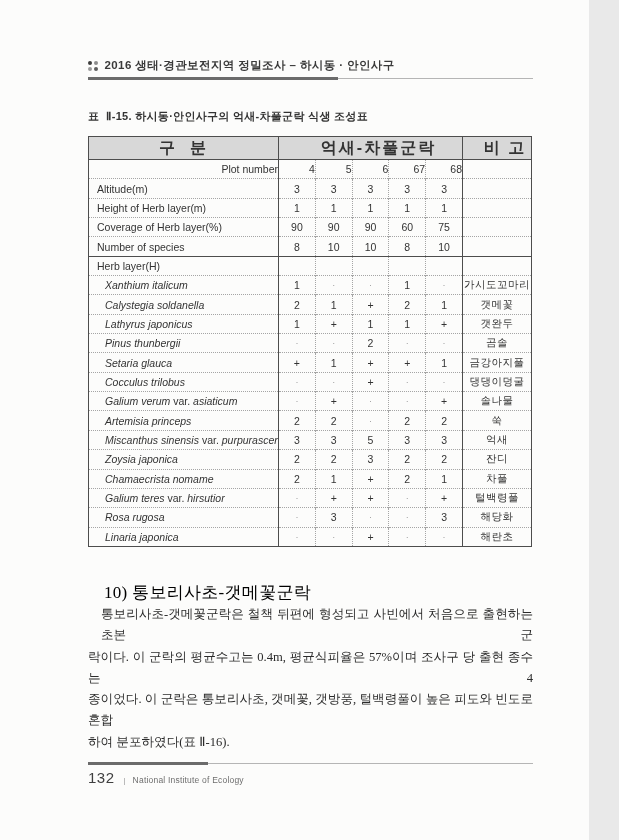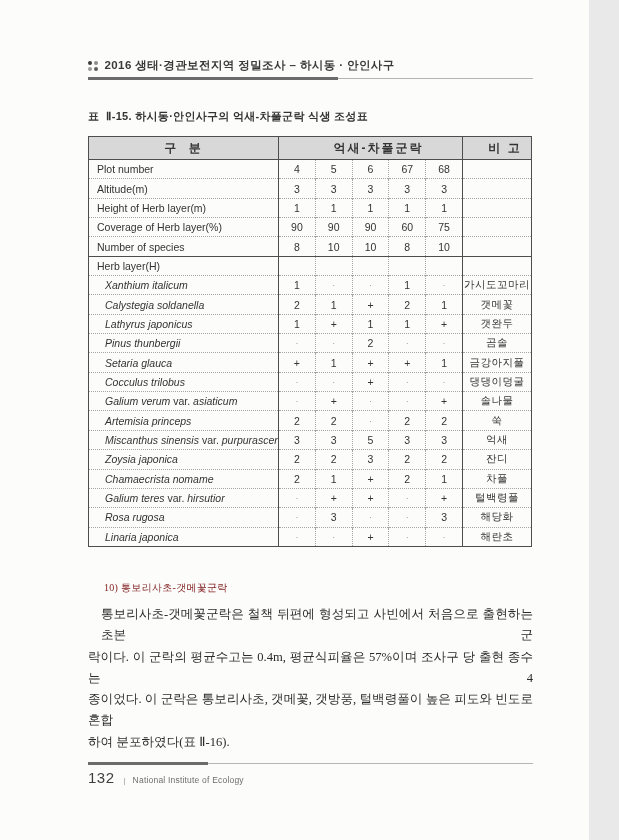--- a/index.html
+++ b/index.html
@@ -70,35 +70,35 @@
     width: 443px;
     border-collapse: collapse;
     table-layout: fixed;
     font-size: 10.5px;
     color: #333;
   }
   table.veg-table { border: 1.5px solid #4d4d4d; }
   .veg-table th {
     background: #d8d8d8;
     height: 23px;
-    font-size: 12px;
+    font-size: 16px;
     font-weight: 700;
     letter-spacing: 2px;
     border-bottom: 1.5px solid #4d4d4d;
     white-space: pre;
   }
   .veg-table th.col-community,
   .veg-table th.col-remark { border-left: 1.5px solid #4d4d4d; padding-left: 16px; }
   .veg-table tbody tr { height: 19.35px; }
   .veg-table td {
     border-top: 1px dotted #a5a5a5;
     overflow: hidden;
     white-space: nowrap;
   }
-  .veg-table tbody tr:first-child td { border-top: none; }
+  .veg-table tbody tr:first-child td { border-top: none; text-align: right; }
   .veg-table tbody tr.section-row td { border-top: 1.3px solid #4d4d4d; }
   .veg-table td.cell-label { padding-left: 8px; text-align: left; }
   .veg-table td.cell-value {
     text-align: center;
     border-left: 1px dotted #a5a5a5;
   }
   .veg-table td.cell-value.first { border-left: 1.3px solid #4d4d4d; }
   .veg-table td.cell-remark {
     text-align: center;
     border-left: 1.3px solid #4d4d4d;
@@ -106,22 +106,22 @@
   }
   .veg-table td.species-name { font-style: italic; padding-left: 16px; }
   .veg-table td.species-name .up { font-style: normal; }
   .veg-table td.cell-value.dot { color: #9a9a9a; font-size: 9px; }
 
   
   .section-heading {
     position: absolute;
     top: 581px; left: 104px;
     font-family: "Liberation Serif", serif;
-    font-size: 10px;
-    color: #7f1d1d;
+    font-size: 17px;
+    color: #000000;
     letter-spacing: 0.3px;
   }
   .paragraph {
     position: absolute;
     top: 604px; left: 88px;
     width: 445px;
     font-family: "Liberation Serif", serif;
     font-size: 12.6px;
     color: #2b2b2b;
     line-height: 21.3px;

